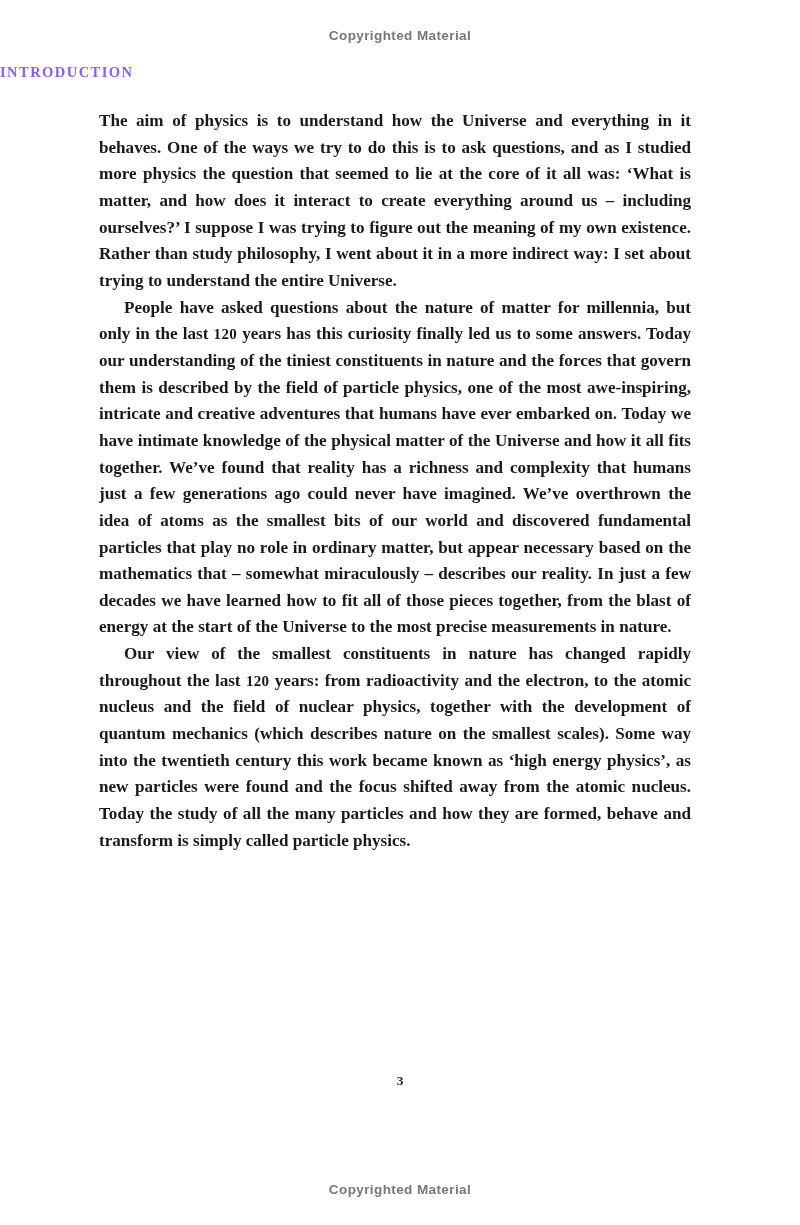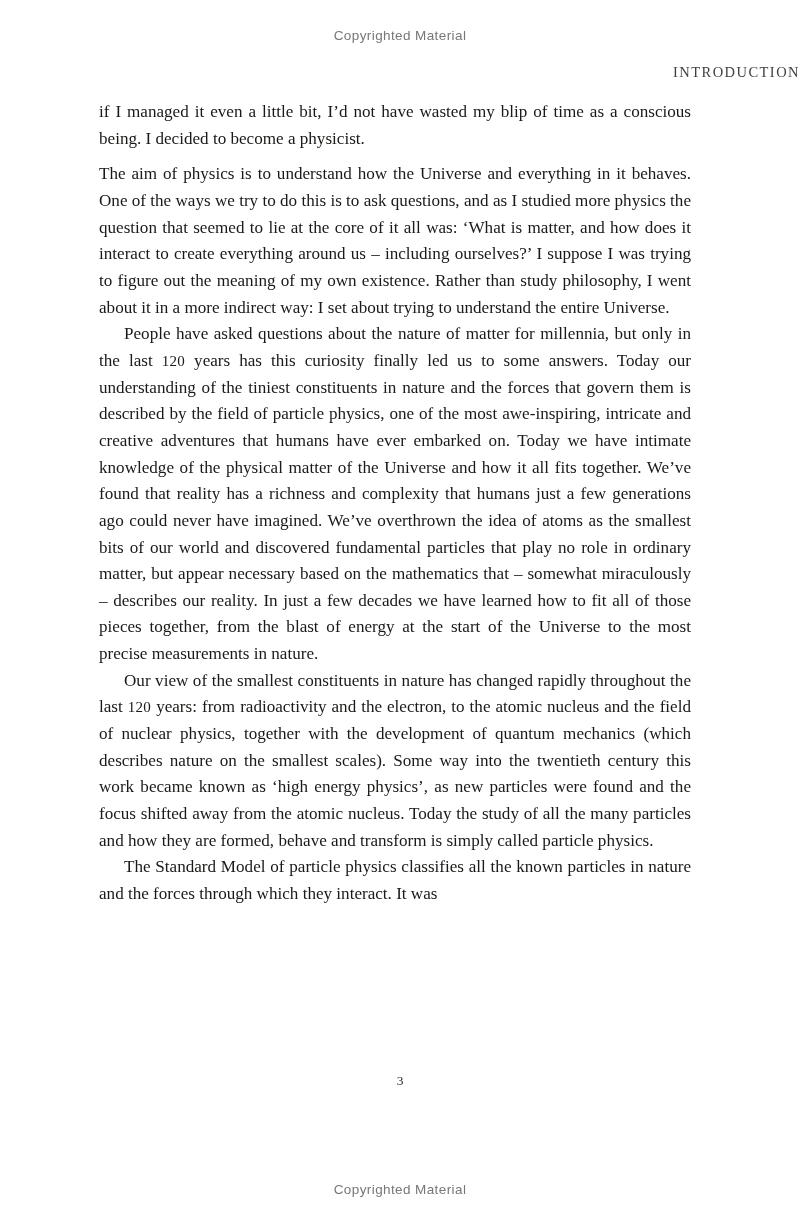--- a/index.html
+++ b/index.html
@@ -15,20 +15,21 @@
     color: #1a1a1a;
     overflow: hidden;
   }
 
   .page {
     position: absolute;
     inset: 0;
     width: 800px;
     height: 1225px;
     background: #ffffff;
+    font-weight: bold;
   }
 
   
   .watermark {
     position: absolute;
     left: 0;
     width: 800px;
     text-align: center;
     font-family: "Liberation Sans", "DejaVu Sans", sans-serif;
     font-size: 13.5px;
@@ -38,25 +39,25 @@
   }
   .watermark-top { top: 28px; }
   .watermark-bottom { top: 1182px; }
 
   
   .running-head {
     position: absolute;
     left: 0;
     top: 64px;
     width: 800px;
-    text-align: right;
+    text-align: left;
     font-family: "Liberation Serif", "DejaVu Serif", serif;
     font-size: 14.5px;
     letter-spacing: 1.45px;
-    color: #404040;
+    color: #8b5cf6;
     text-transform: uppercase;
     white-space: nowrap;
   }
 
   
   .textblock {
     position: absolute;
     left: 99px;
     top: 99px;
     width: 592px;
@@ -98,29 +99,27 @@
 <body>
 
 <div class="page">
 
   <div class="watermark watermark-top">Copyrighted Material</div>
 
   <div class="running-head">INTRODUCTION</div>
 
   <div class="textblock">
 
-    <p class="para" id="p1">if I managed it even a little bit, I’d not have wasted my blip of time as a conscious being. I decided to become a physicist.</p>
 
     <p class="para gap-before" id="p2">The aim of physics is to understand how the Universe and everything in it behaves. One of the ways we try to do this is to ask questions, and as I studied more physics the question that seemed to lie at the core of it all was: ‘What is matter, and how does it interact to create everything around us – including ourselves?’ I suppose I was trying to figure out the meaning of my own existence. Rather than study philosophy, I went about it in a more indirect way: I set about trying to understand the entire Universe.</p>
 
     <p class="para indent" id="p3"><span>People have asked questions about the nature of matter for millennia, but only in the last </span><span class="oldstyle">120</span><span> years has this curiosity finally led us to some answers. Today our understanding of the tiniest constituents in nature and the forces that govern them is described by the field of particle physics, one of the most awe-inspiring, intricate and creative adventures that humans have ever embarked on. Today we have intimate knowledge of the physical matter of the Universe and how it all fits together. We’ve found that reality has a richness and complexity that humans just a few generations ago could never have imagined. We’ve overthrown the idea of atoms as the smallest bits of our world and discovered fundamental particles that play no role in ordinary matter, but appear necessary based on the mathematics that – somewhat miraculously – describes our reality. In just a few decades we have learned how to fit all of those pieces together, from the blast of energy at the start of the Universe to the most precise measurements in nature.</span></p>
 
     <p class="para indent" id="p4"><span>Our view of the smallest constituents in nature has changed rapidly throughout the last </span><span class="oldstyle">120</span><span> years: from radioactivity and the electron, to the atomic nucleus and the field of nuclear physics, together with the development of quantum mechanics (which describes nature on the smallest scales). Some way into the twentieth century this work became known as ‘high energy physics’, as new particles were found and the focus shifted away from the atomic nucleus. Today the study of all the many particles and how they are formed, behave and transform is simply called particle physics.</span></p>
 
-    <p class="para indent" id="p5">The Standard Model of particle physics classifies all the known particles in nature and the forces through which they interact. It was</p>
 
   </div>
 
   <div class="folio">3</div>
 
   <div class="watermark watermark-bottom">Copyrighted Material</div>
 
 </div>
 
 </body></html>

